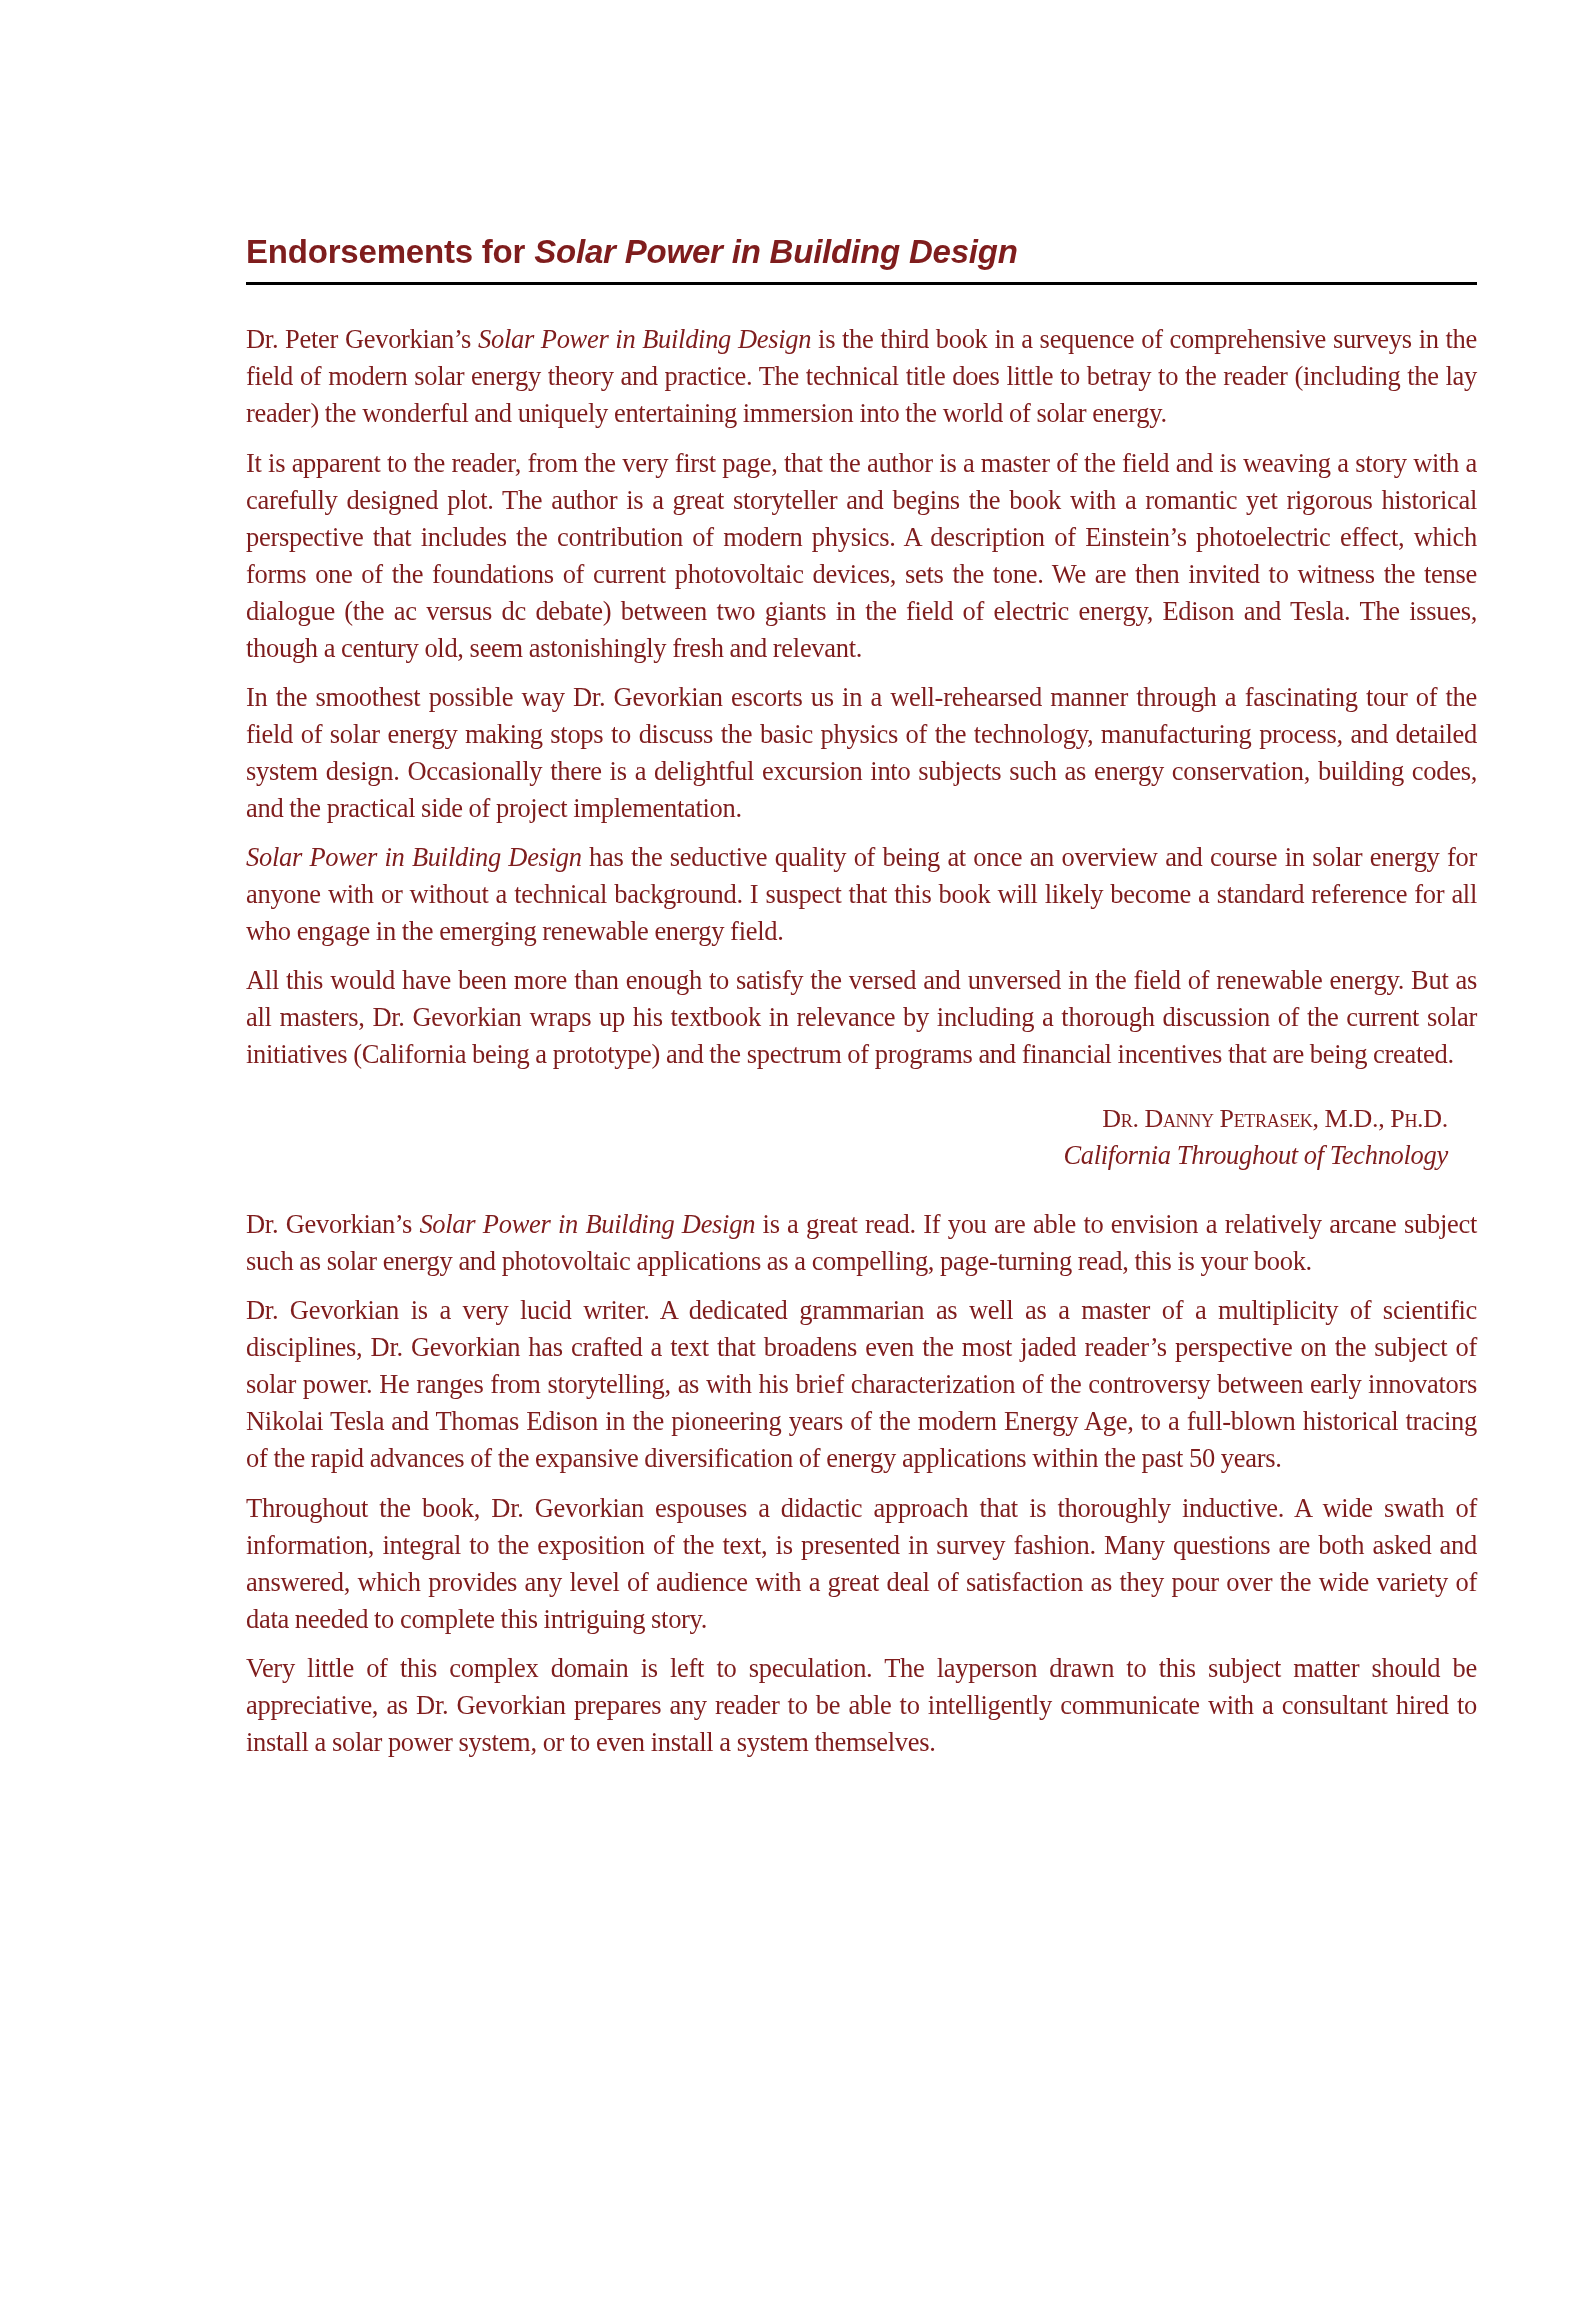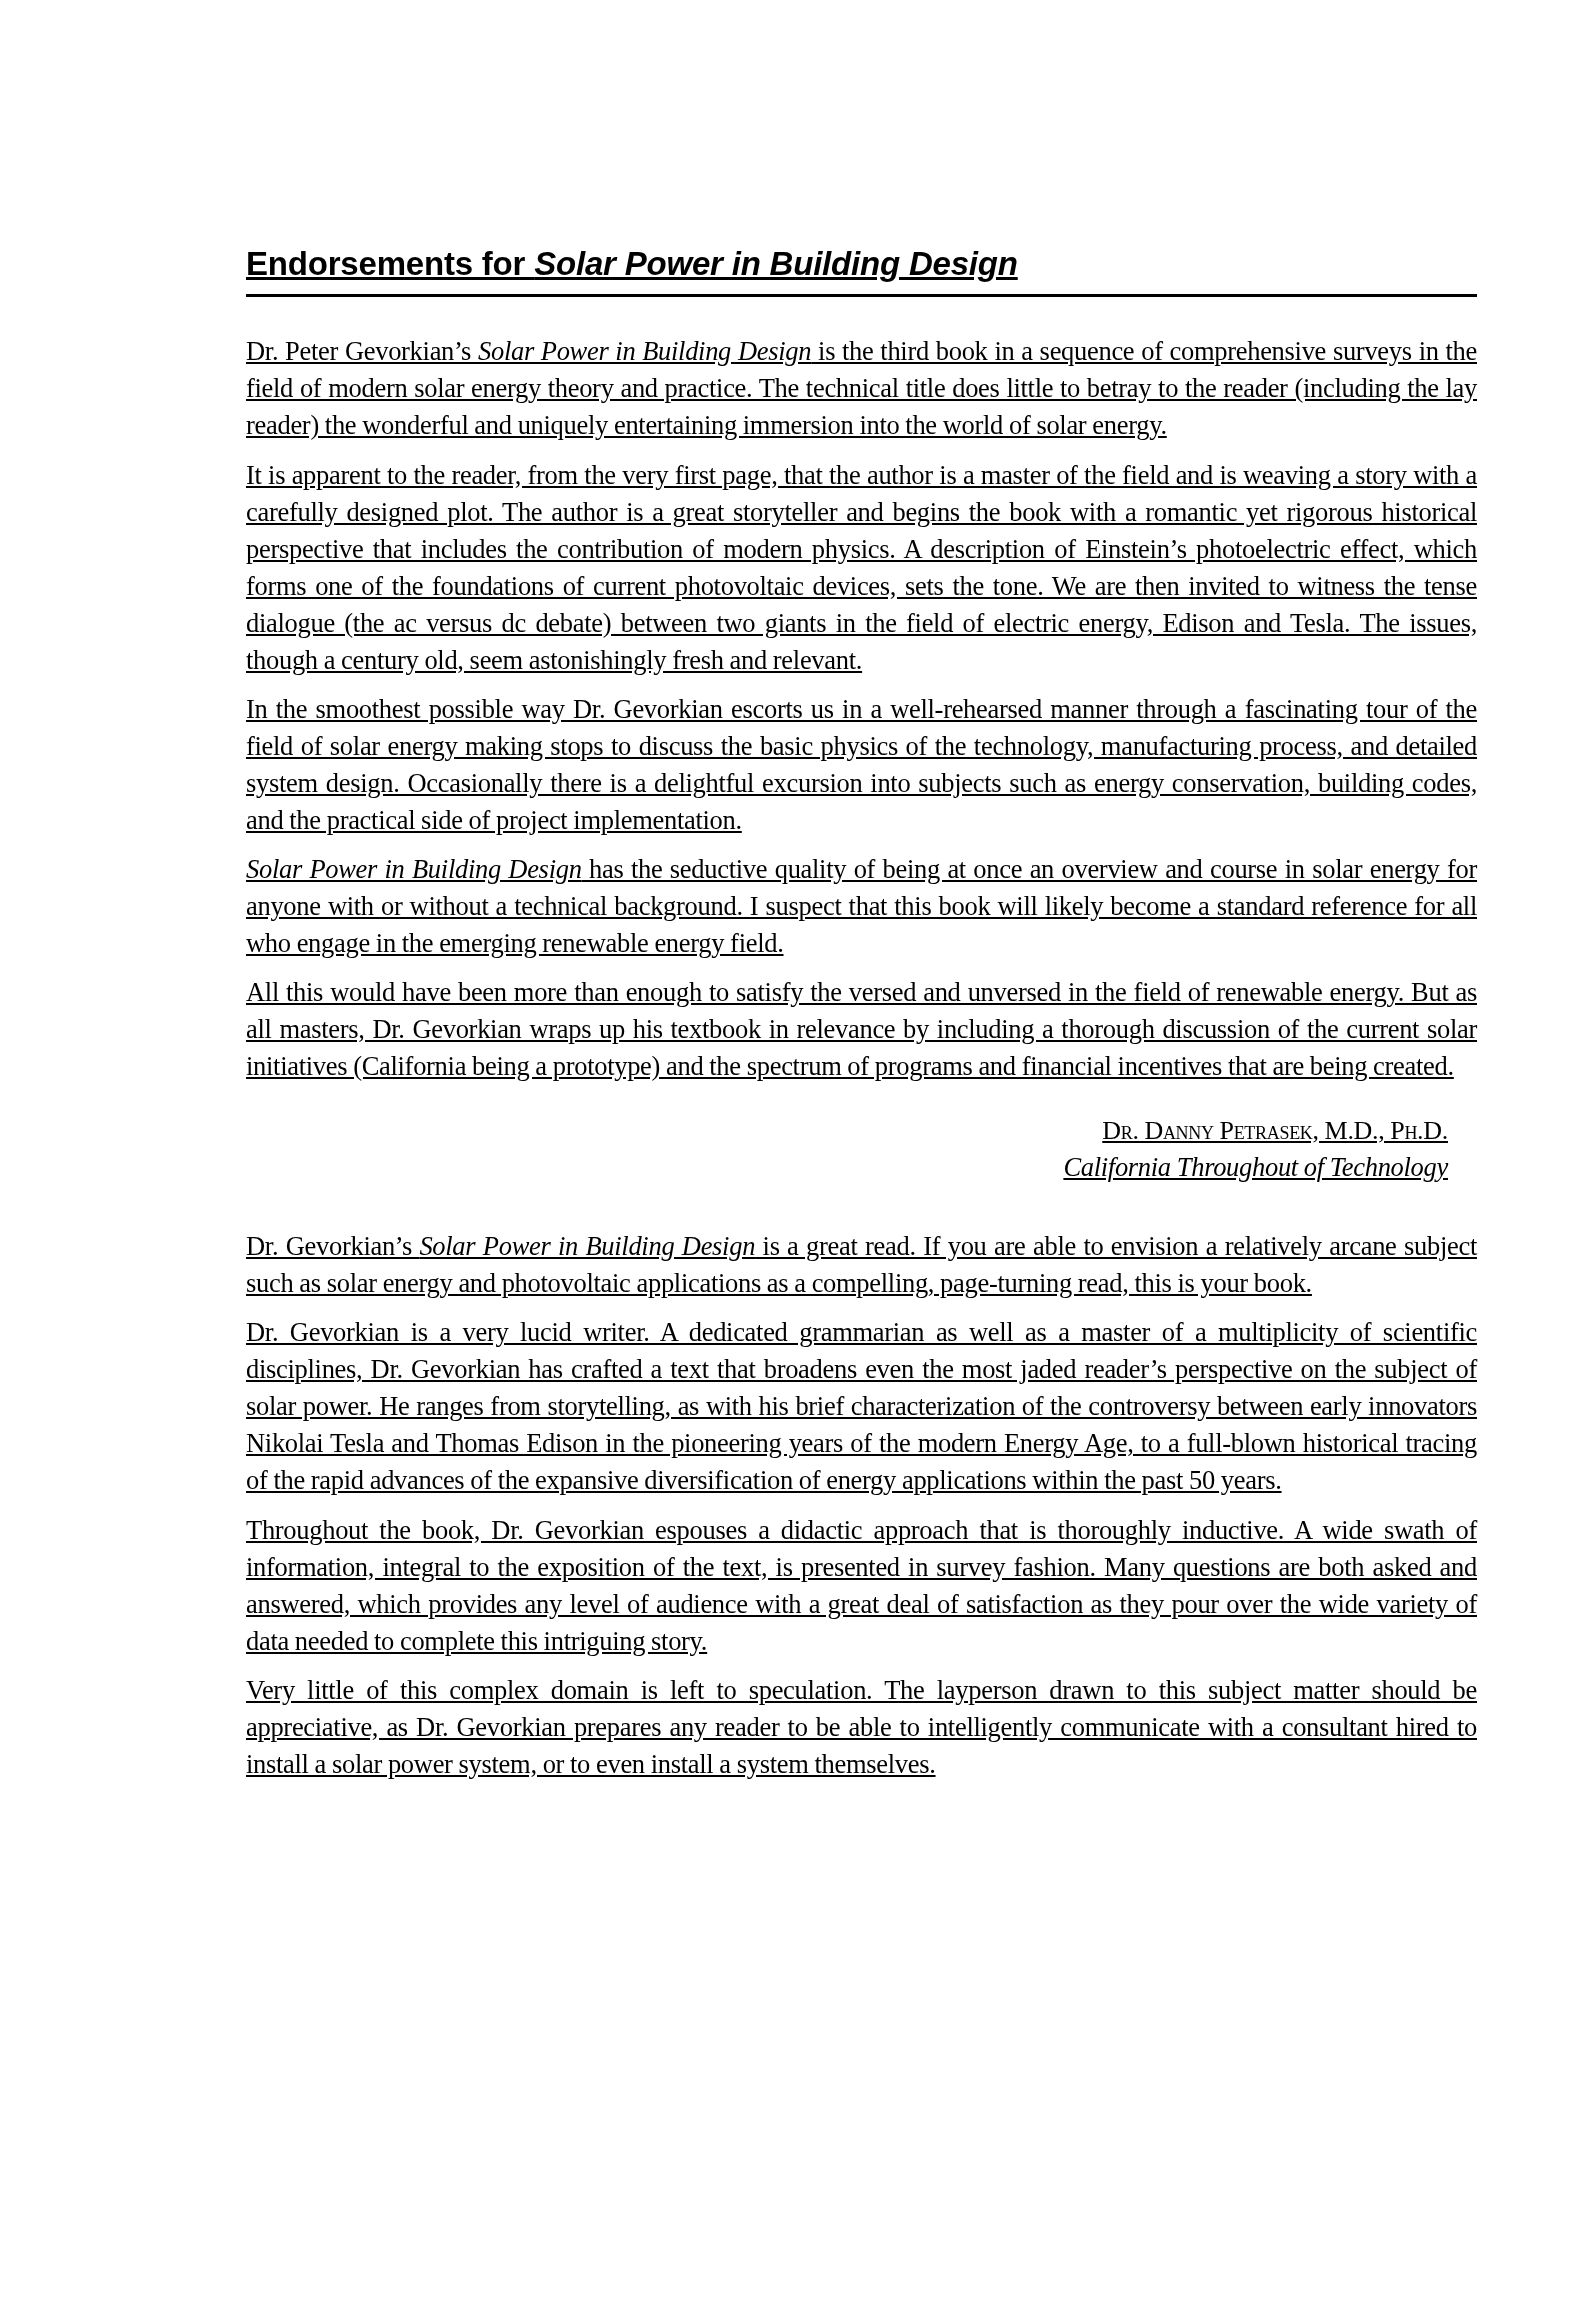--- a/index.html
+++ b/index.html
@@ -1,38 +1,38 @@
 <!DOCTYPE html>
 <html style="font-size:13px"><head>
 <meta charset="utf-8">
 <style>
   html, body { margin: 0; padding: 0; background: #ffffff; }
   body { width: 1591px; height: 2307px; position: relative; overflow: hidden; }
-  .page { position: absolute; left: 246px; top: 244px; width: 1231px; color: #000000; text-decoration: underline; }
+  .page { position: absolute; left: 246px; top: 232px; width: 1231px; color: #7f1d1d; }
   .heading {
     font-family: "Liberation Sans", sans-serif;
     font-weight: bold;
     font-size: 33px;
     line-height: 39px;
     margin: 0;
     padding-bottom: 11.4px;
     border-bottom: 3.3px solid #000;
     letter-spacing: -0.2px;
   }
   .heading em { font-style: italic; }
   .body-text {
     font-family: "Liberation Serif", serif;
     font-size: 26.5px;
     line-height: 37px;
     text-align: justify;
     letter-spacing: -0.3px;
     word-spacing: -0.4px;
   }
   .section-a { margin-top: 36px; }
-  .section-b { margin-top: 43px; }
+  .section-b { margin-top: 33px; }
   p { margin: 0 0 12.2px 0; }
   em.title { font-style: italic; }
   .signature { text-align: right; margin-top: 28px; padding-right: 29px; }
   .sig-name { font-variant: small-caps; font-size: 26px; display: block; line-height: 36px; }
   .sig-affil { font-style: italic; display: block; line-height: 36px; }
 </style>
 </head>
 <body>
 
 <div class="page">

